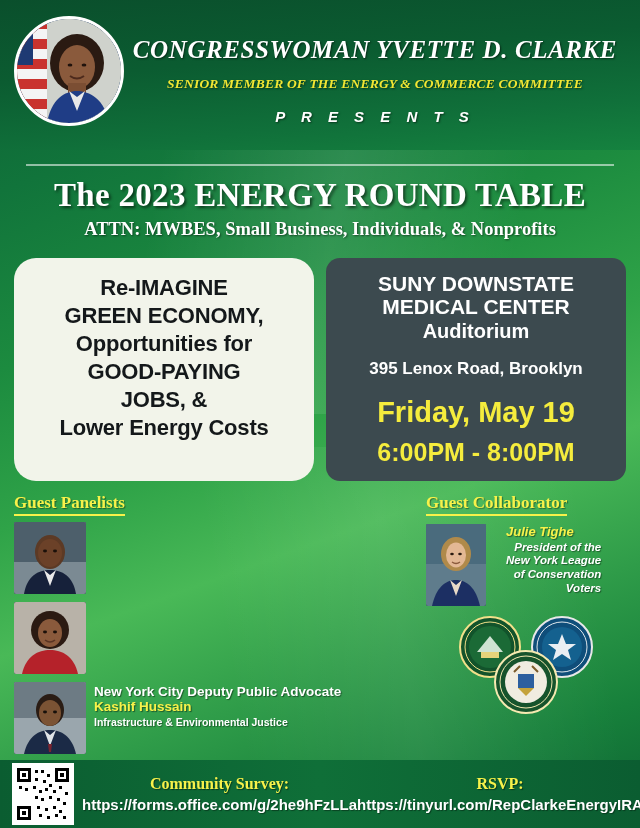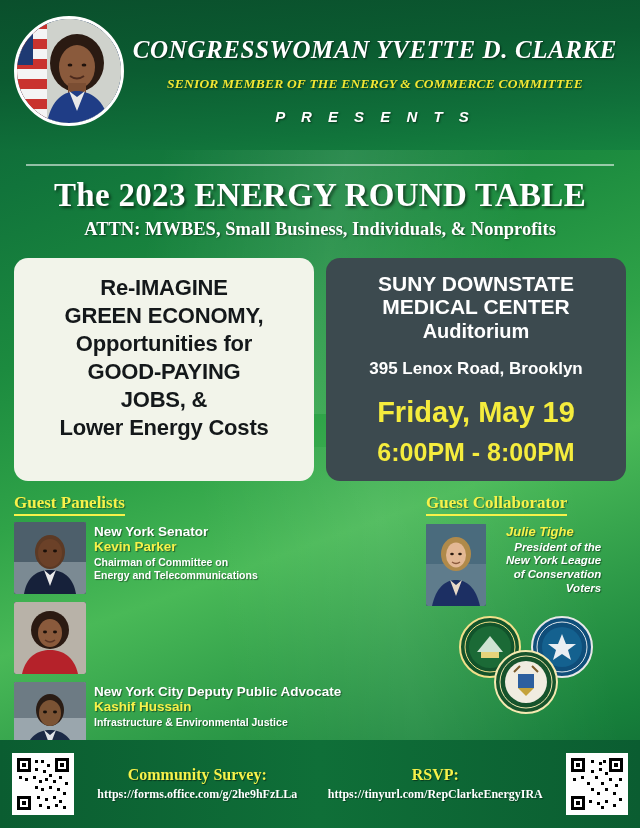--- a/index.html
+++ b/index.html
@@ -129,21 +129,21 @@
   .panels {
     display: flex;
     gap: 12px;
     padding: 8px 14px 0 14px;
     z-index: 3;
     position: relative;
   }
   .panel-left {
     flex: 0 0 300px;
     background: #f2f4ea;
-    border-radius: 14px;
+    border-radius: 22px;
     padding: 16px 10px 16px 10px;
     text-align: center;
   }
   .panel-left .line {
     font-family: "Liberation Sans", sans-serif;
     font-weight: bold;
     font-size: 22px;
     color: #14181a;
     line-height: 1.28;
     letter-spacing: -0.2px;
@@ -291,21 +291,21 @@
     left: 50%;
     transform: translateX(-50%);
     top: 34px;
     width: 64px; height: 64px;
   }
 
   
   .footer {
     position: absolute;
     left: 0; right: 0; bottom: 0;
-    height: 88px;
+    height: 68px;
     background: linear-gradient(90deg, #0b5d31 0%, #0f6f38 50%, #0b5d31 100%);
     display: flex;
     align-items: center;
     padding: 0 12px;
     z-index: 4;
   }
   .qr {
     width: 62px; height: 62px;
     flex: 0 0 auto;
     background: #ffffff;
@@ -320,23 +320,23 @@
     padding: 0 8px;
   }
   .f-label {
     font-family: "Liberation Serif", serif;
     font-weight: bold;
     font-size: 16px;
     color: #f7f24a;
     text-shadow: 1px 1px 1px rgba(0,0,0,0.45);
   }
   .f-link {
-    font-family: Liberation Serif, serif;
-    font-weight: bold;
-    font-size: 12px;
+    font-family: Liberation Sans, sans-serif;
+    font-weight: bold;
+    font-size: 15px;
     color: #ffffff;
     margin-top: 3px;
     text-shadow: 1px 1px 1px rgba(0,0,0,0.4);
   }
   .qr-right {
     width: 62px; height: 62px;
     background: #ffffff;
     padding: 3px;
     flex: 0 0 auto;
   }
@@ -437,26 +437,20 @@
           <svg width="72" height="72" viewBox="0 0 72 72" aria-hidden="true">
             <rect width="72" height="72" fill="#7b8a93"></rect>
             <rect x="0" y="0" width="72" height="40" fill="#4d5f6b"></rect>
             <ellipse cx="36" cy="30" rx="15" ry="17" fill="#5c3a25"></ellipse>
             <ellipse cx="36" cy="31" rx="12" ry="14" fill="#6b4128"></ellipse>
             <path d="M10 72 C13 54 24 48 36 48 C48 48 59 54 62 72 Z" fill="#16213a"></path>
             <path d="M30 48 L36 64 L42 48 L36 53 Z" fill="#e9e9e9"></path>
             <ellipse cx="31" cy="29" rx="2" ry="1.4" fill="#1b1009"></ellipse>
             <ellipse cx="41" cy="29" rx="2" ry="1.4" fill="#1b1009"></ellipse>
           </svg>
-        </div>
-        <div class="p-text">
-          <div class="p-role">New York Senator</div>
-          <div class="p-name">Kevin Parker</div>
-          <div class="p-desc" style="white-space:pre-line">Chairman of Committee on
-Energy and Telecommunications</div>
         </div>
       </div>
 
       <div class="panelist">
         <div class="headshot">
           <svg width="72" height="72" viewBox="0 0 72 72" aria-hidden="true">
             <rect width="72" height="72" fill="#b8b2a8"></rect>
             <ellipse cx="36" cy="28" rx="19" ry="19" fill="#2b1a12"></ellipse>
             <ellipse cx="36" cy="31" rx="12" ry="14" fill="#8a5a3c"></ellipse>
             <path d="M8 72 C12 54 24 48 36 48 C48 48 60 54 64 72 Z" fill="#b5222a"></path>

